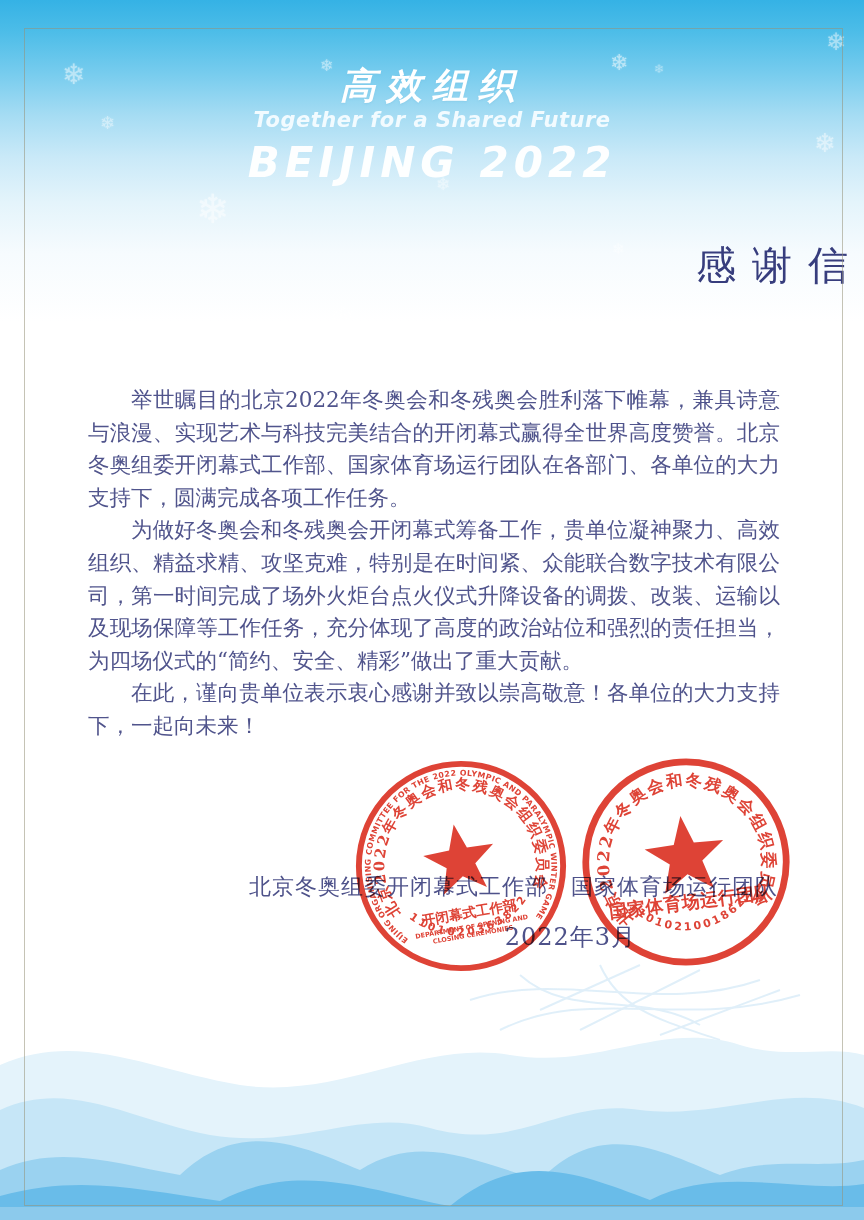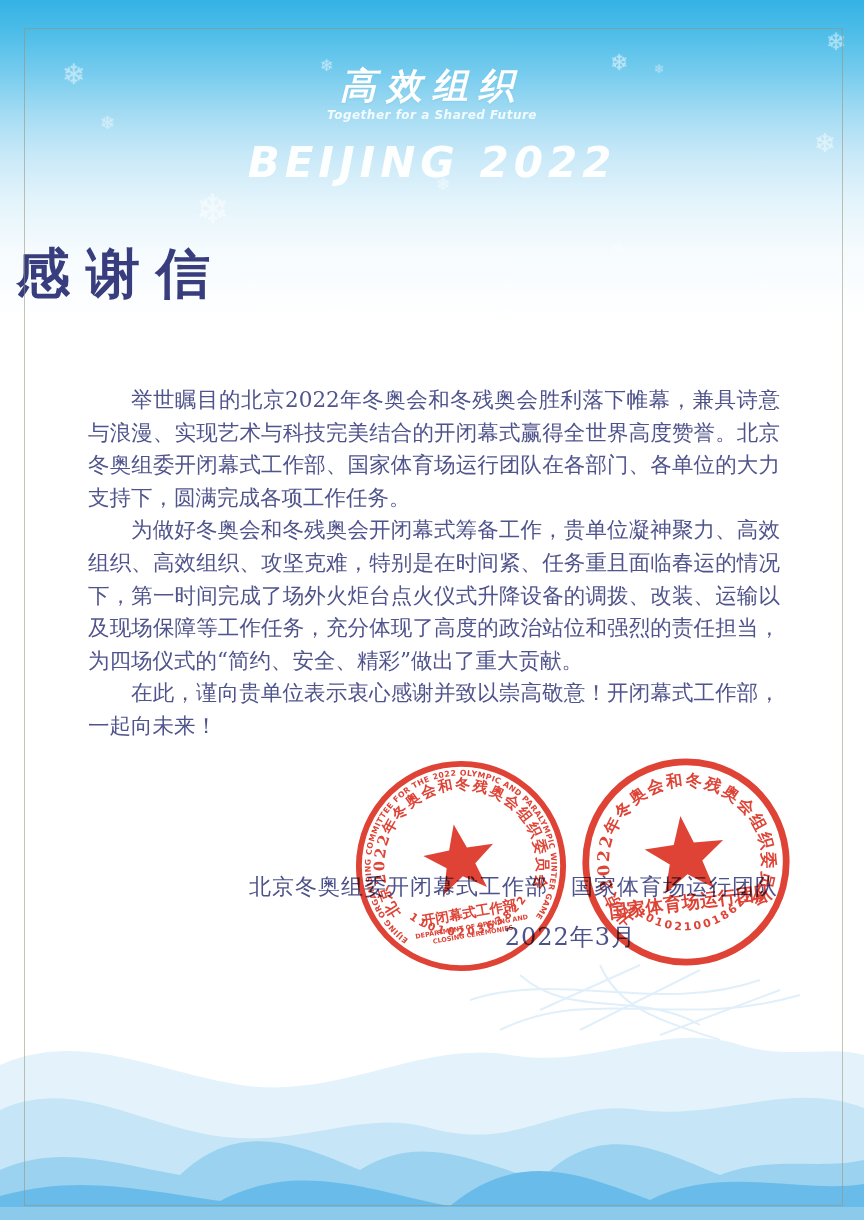--- a/index.html
+++ b/index.html
@@ -33,33 +33,33 @@
   }
   
   .hdr { position: absolute; left: 0; right: 0; text-align: center; color: #ffffff; z-index: 3; }
   .hdr-slogan {
     top: 62px; font-size: 36px; font-weight: bold;
     letter-spacing: 10px; font-style: italic;
     font-family: "DejaVu Serif", serif;
     text-shadow: 0 1px 2px rgba(120,190,225,0.4);
   }
   .hdr-tagline {
-    top: 108px; font-size: 12px; font-weight: bold; font-style: italic;
+    top: 108px; font-size: 21px; font-weight: bold; font-style: italic;
     font-family: "DejaVu Sans", sans-serif; letter-spacing: 0.5px;
     color: #f2fbff;
   }
   .hdr-brand {
     top: 138px; font-size: 42px; font-weight: 700; font-style: italic;
     font-family: "DejaVu Sans", sans-serif; letter-spacing: 5px;
     color: rgba(255,255,255,0.96);
   }
   
   .title {
-    position: absolute; left: 0; right: 0; top: 238px; text-align: left;
-    font-size: 54px; font-weight: bold; color: #373d7d;
+    position: absolute; left: 0; right: 0; top: 238px; text-align: right;
+    font-size: 40px; font-weight: normal; color: #373d7d;
     letter-spacing: 16px; text-indent: 16px; z-index: 3;
     font-family: "DejaVu Serif", serif;
   }
   
   .letter {
     position: absolute; left: 88px; width: 692px; top: 384px;
     font-size: 21.5px; line-height: 32.6px; color: #50548c;
     text-align: justify; z-index: 3;
   }
   .letter .salutation { margin-bottom: 12px; }
@@ -104,22 +104,22 @@
   <span class="snowflake" style="left:690px;top:440px;font-size:11px;opacity:.25">❄</span>
 
   <div class="hdr hdr-slogan">高效组织</div>
   <div class="hdr hdr-tagline">Together for a Shared Future</div>
   <div class="hdr hdr-brand">BEIJING 2022</div>
 
   <div class="title">感谢信</div>
 
   <div class="letter">
     <p>举世瞩目的北京2022年冬奥会和冬残奥会胜利落下帷幕，兼具诗意与浪漫、实现艺术与科技完美结合的开闭幕式赢得全世界高度赞誉。北京冬奥组委开闭幕式工作部、国家体育场运行团队在各部门、各单位的大力支持下，圆满完成各项工作任务。</p>
-    <p>为做好冬奥会和冬残奥会开闭幕式筹备工作，贵单位凝神聚力、高效组织、高效组织、攻坚克难，特别是在时间紧、任务重且面临春运的情况下，第一时间完成了场外火炬台点火仪式升降设备的调拨、改装、运输以及现场保障等工作任务，充分体现了高度的政治站位和强烈的责任担当，为四场仪式的“简约、安全、精彩”做出了重大贡献。</p>
-    <p>在此，谨向贵单位表示衷心感谢并致以崇高敬意！开闭幕式工作部，一起向未来！</p>
+    <p>为做好冬奥会和冬残奥会开闭幕式筹备工作，贵单位凝神聚力、高效组织、精益求精、攻坚克难，特别是在时间紧、众能联合数字技术有限公司，第一时间完成了场外火炬台点火仪式升降设备的调拨、改装、运输以及现场保障等工作任务，充分体现了高度的政治站位和强烈的责任担当，为四场仪式的“简约、安全、精彩”做出了重大贡献。</p>
+    <p>在此，谨向贵单位表示衷心感谢并致以崇高敬意！各单位的大力支持下，一起向未来！</p>
   </div>
 
   <div class="signoff sig-line">北京冬奥组委开闭幕式工作部　国家体育场运行团队</div>
   <div class="signoff sig-date">2022年3月</div>
 
   <svg class="seal seal-left" width="216" height="216" viewBox="0 0 220 220">
     <defs>
       <path id="ringL-en" d="M 45,175 A 92,92 0 1 1 175,175" fill="none"></path>
       <path id="ringL-cn" d="M 55,165 A 78,78 0 1 1 165,165" fill="none"></path>
       <path id="numL" d="M 46,150 A 82,82 0 0 0 174,150" fill="none"></path>

